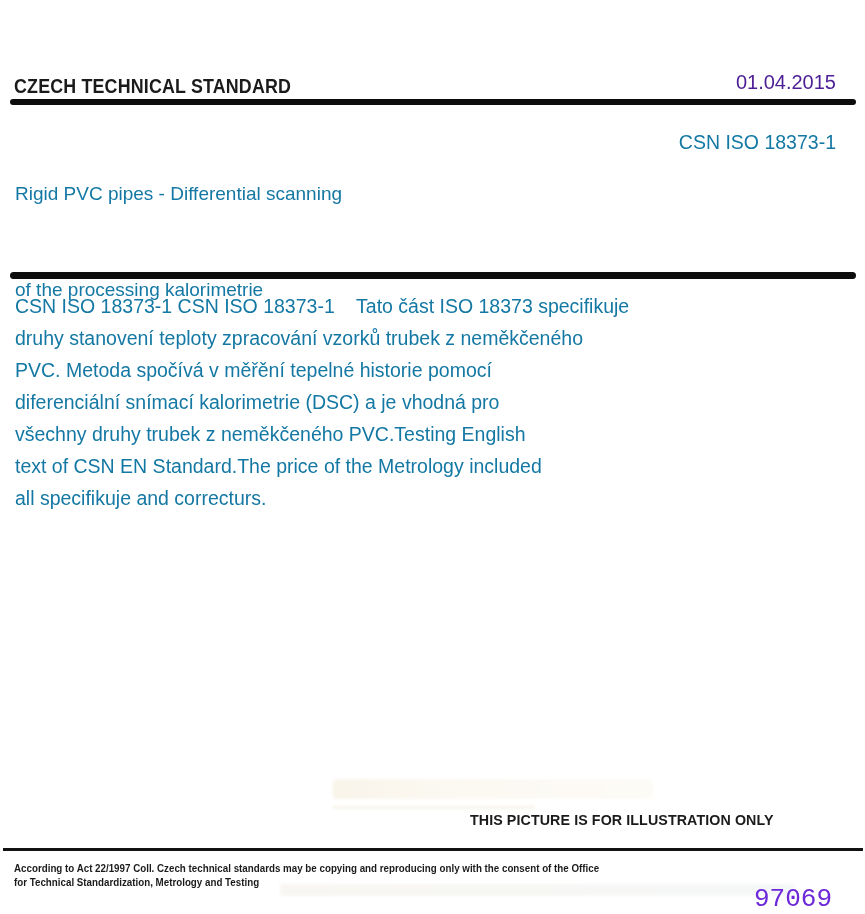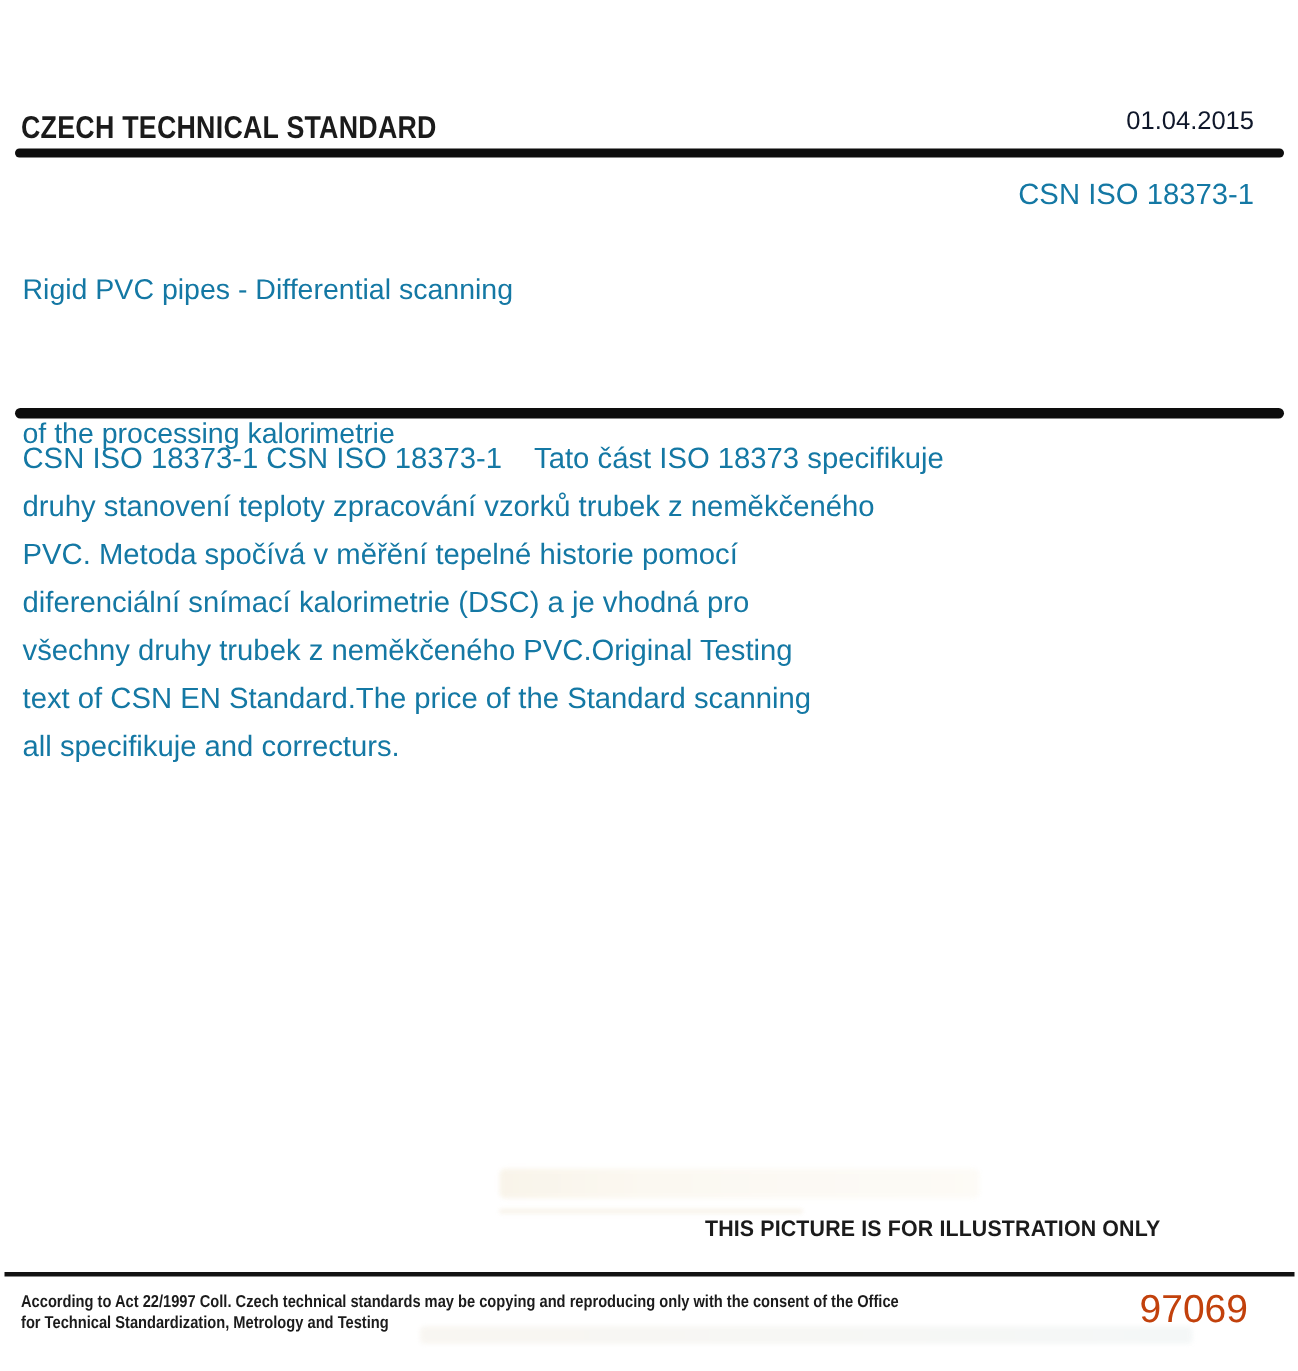--- a/index.html
+++ b/index.html
@@ -14,41 +14,41 @@
 
   
   .doc-type {
     left: 14px; top: 74px;
     font-size: 21px; font-weight: 700; color: #1b1b1b;
     transform: scaleX(0.85); transform-origin: left center;
     white-space: nowrap; letter-spacing: 0.2px;
   }
   .issue-date {
     right: 29px; top: 71px;
-    font-size: 17px; color: #0f172a;
+    font-size: 20px; color: #4c1d95;
     white-space: nowrap;
   }
   .rule-thick-1 {
     left: 10px; right: 9px; top: 99px; height: 6px;
     background: #0d0d0d; border-radius: 3px;
   }
   .rule-thick-2 {
     left: 10px; right: 9px; top: 272px; height: 7px;
     background: #0d0d0d; border-radius: 3.5px;
   }
 
   
   .title-lines {
     left: 15px; top: 114px;
     font-size: 19px; line-height: 32px; color: #1478a4;
     white-space: pre-wrap;
   }
   .title-lines div, .abstract div { white-space: pre-wrap; }
   .std-numbers {
-    right: 29px; top: 114px;
+    right: 29px; top: 126px;
     font-size: 19.5px; line-height: 32px; color: #1478a4;
     text-align: right; white-space: nowrap;
   }
 
   
   .abstract {
     left: 15px; top: 290px;
     font-size: 19.5px; line-height: 32px; color: #1478a4;
   }
 
@@ -75,23 +75,24 @@
     left: 3px; right: 2px; top: 848px; height: 3px;
     background: #121212;
   }
   .copyright {
     left: 14px; top: 862px;
     font-size: 11.5px; font-weight: 700; line-height: 13.5px; color: #1b1b1b;
     transform: scaleX(0.85); transform-origin: left top;
     white-space: nowrap;
   }
   .doc-number {
-    right: 33px; top: 857px;
-    font-size: 26px; color: #c2410c;
+    right: 33px; top: 884px;
+    font-size: 26px; color: #6d28d9;
     white-space: nowrap;
+    font-family: Liberation Mono, monospace;
   }
 </style>
 </head>
 <body>
 
 <div>
 
   <div class="abs doc-type">CZECH TECHNICAL STANDARD</div>
   <div class="abs issue-date">01.04.2015</div>
   <div class="abs rule-thick-1"></div>
@@ -103,22 +104,22 @@
   <div class="abs std-numbers">
     <div>CSN ISO 18373-1</div>
   </div>
   <div class="abs rule-thick-2"></div>
 
   <div class="abs abstract">
     <div>CSN ISO 18373-1 CSN ISO 18373-1    Tato část ISO 18373 specifikuje</div>
     <div>druhy stanovení teploty zpracování vzorků trubek z neměkčeného</div>
     <div>PVC. Metoda spočívá v měřění tepelné historie pomocí</div>
     <div>diferenciální snímací kalorimetrie (DSC) a je vhodná pro</div>
-    <div>všechny druhy trubek z neměkčeného PVC.Original Testing</div>
-    <div>text of CSN EN Standard.The price of the Standard scanning</div>
+    <div>všechny druhy trubek z neměkčeného PVC.Testing English</div>
+    <div>text of CSN EN Standard.The price of the Metrology included</div>
     <div>all specifikuje and correcturs.</div>
   </div>
 
   <div class="abs wm wm-1"></div>
   <div class="abs wm wm-underline"></div>
   <div class="abs wm wm-2"></div>
 
   <div class="abs illustration-note">THIS PICTURE IS FOR ILLUSTRATION ONLY</div>
 
   <div class="abs rule-thin"></div>

